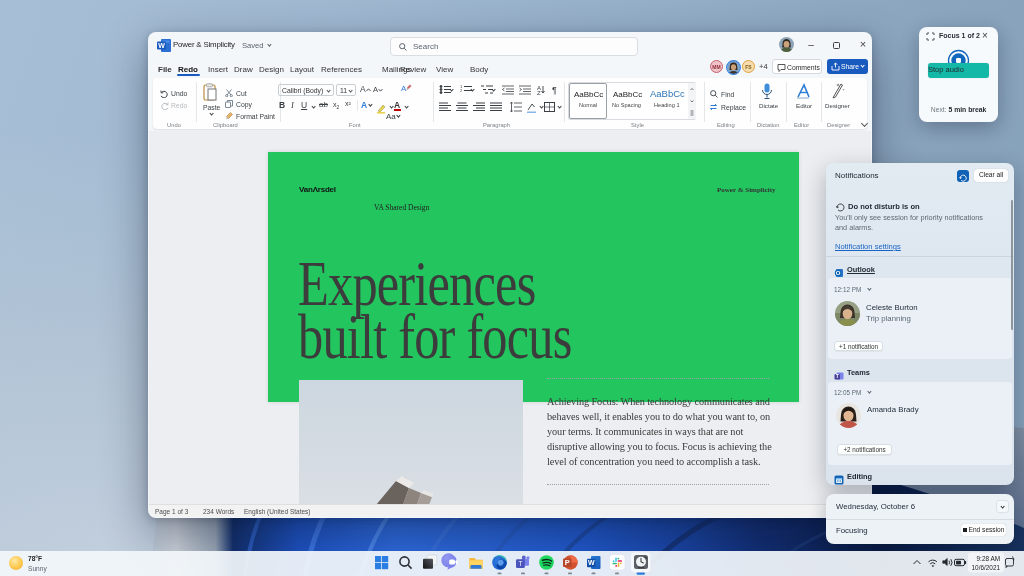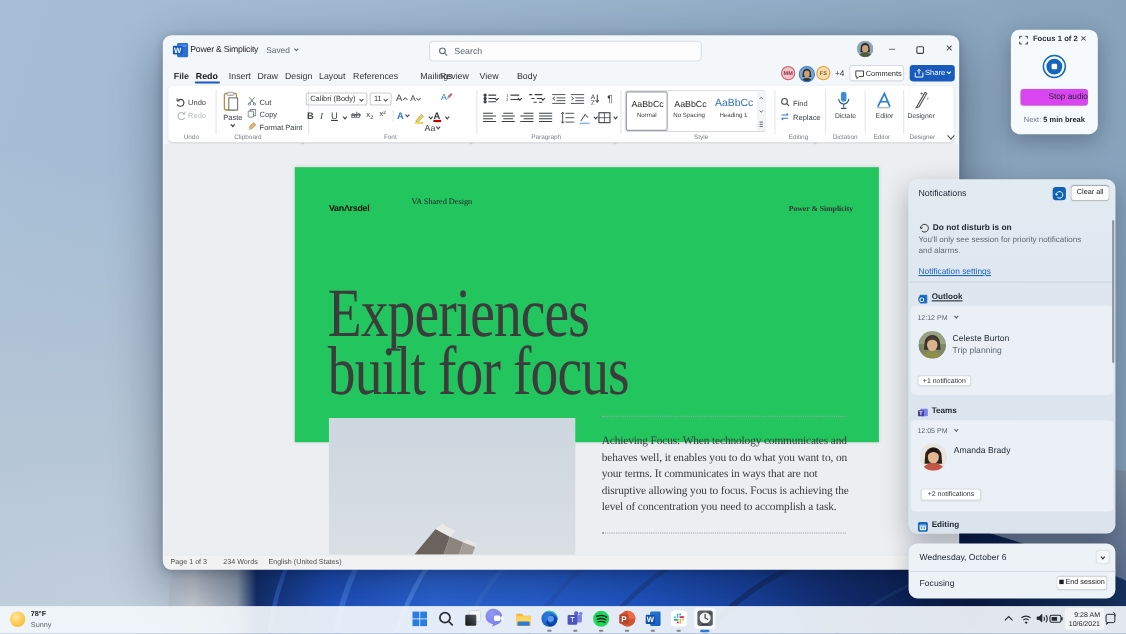--- a/index.html
+++ b/index.html
@@ -377,21 +377,21 @@
       </svg>
     <div class="abs" style="left:672px;top:23.5px;font-size:6.2px;color:#3a3f44;">Designer</div>
     <div class="abs glabel" style="left:674px;top:44px;">Designer</div>
     <div class="chevd" style="left:709px;top:43px;width:5px;height:5px;color:#555;"></div>
   </div>
 
   <div id="canvas" class="abs">
     <div id="page" class="abs">
 
       <div class="abs" style="left:31px;top:33px;font-size:8px;font-weight:bold;letter-spacing:-0.2px;color:#111;">VanΛrsdel</div>
-      <div class="abs serif" style="left:106px;top:26px;font-size:7.5px;color:#222;">VA Shared Design</div>
+      <div class="abs serif" style="left:106px;top:51px;font-size:7.5px;color:#222;">VA Shared Design</div>
       <div class="abs serif" style="left:449px;top:33.5px;font-size:7px;font-weight:bold;color:#333;">Power &amp; Simplicity</div>
 
       <div class="abs serif" style="left:30px;top:106px;font-size:63px;line-height:53px;color:#3c3c3c;letter-spacing:-1px;transform:scaleX(0.80);transform-origin:0 0;">Experiences<br>built for focus</div>
 
       <div class="abs" style="left:31px;top:228px;width:224px;height:125px;background:linear-gradient(180deg,#cdd7df 0%,#d4dbe2 60%,#dadfe4 100%);overflow:hidden;">
         <svg width="224" height="125" viewBox="0 0 224 125">
             <polygon points="77,125 97,101 110,108 104,125" fill="#6a625d"></polygon>
             <polygon points="104,125 110,108 122,113 118,125" fill="#8d847e"></polygon>
             <polygon points="97,101 103,96 115,103 110,108" fill="#eceae8"></polygon>
             <polygon points="103,96 107,98 112,101" fill="#b5aea8"></polygon>
@@ -420,21 +420,21 @@
       <path d="M8 6 V7.5 A0.5 0.5 0 0 1 7.5 8 H6"></path>
       <path d="M3 8 H1.5 A0.5 0.5 0 0 1 1 7.5 V6"></path>
     </svg>
   <div class="abs" style="left:20px;top:5px;font-size:7px;font-weight:bold;color:#252d35;">Focus 1 of 2</div>
   <div class="abs" style="left:63px;top:3px;font-size:10px;color:#3a4149;">×</div>
   <svg class="abs" style="left:28px;top:22px;" width="23" height="23" viewBox="0 0 23 23">
     <circle cx="11.5" cy="11.5" r="10" fill="none" stroke="#1266bc" stroke-width="1.3"></circle>
     <circle cx="11.5" cy="11.5" r="7.2" fill="#1266bc"></circle>
     <rect x="9" y="9" width="5" height="5" rx="1.2" fill="#fff"></rect>
   </svg>
-  <div class="abs" style="left:9px;top:54px;width:61px;height:15px;background:#d946ef;border-radius:3px;box-shadow:0 0 1px rgba(0,0,0,0.25);font-size:7.5px;color:#23292f;text-align:right;line-height:14px;">Stop audio</div>
+  <div class="abs" style="left:9px;top:36px;width:61px;height:15px;background:#14b8a6;border-radius:3px;box-shadow:0 0 1px rgba(0,0,0,0.25);font-size:7.5px;color:#23292f;text-align:left;line-height:14px;">Stop audio</div>
   <div class="abs" style="left:0;top:79px;width:79px;text-align:center;font-size:6.8px;color:#707a84;">Next: <b style="color:#1d242b;">5 min break</b></div>
 </div>
 
 <div id="notif" class="abs">
   <div class="abs" style="left:9px;top:8px;font-size:8px;color:#1c2732;">Notifications</div>
   <div class="abs" style="left:131px;top:7px;width:12px;height:12px;background:#0f62b5;border-radius:3px;"><svg width="12" height="12" viewBox="0 0 12 12" fill="none" stroke="#fff" stroke-width="0.9">
         <path d="M3.2 6.2 a3 3 0 1 1 1 2.2"></path>
         <path d="M2.8 5 l0.5 1.4 1.3-0.6"></path>
       </svg></div>
   <div class="abs" style="left:148px;top:6px;width:34px;height:13px;background:#fdfdfe;border-radius:3px;font-size:6.6px;color:#222;text-align:center;line-height:12px;box-shadow:0 0 1px rgba(0,0,0,0.3);">Clear all</div>

